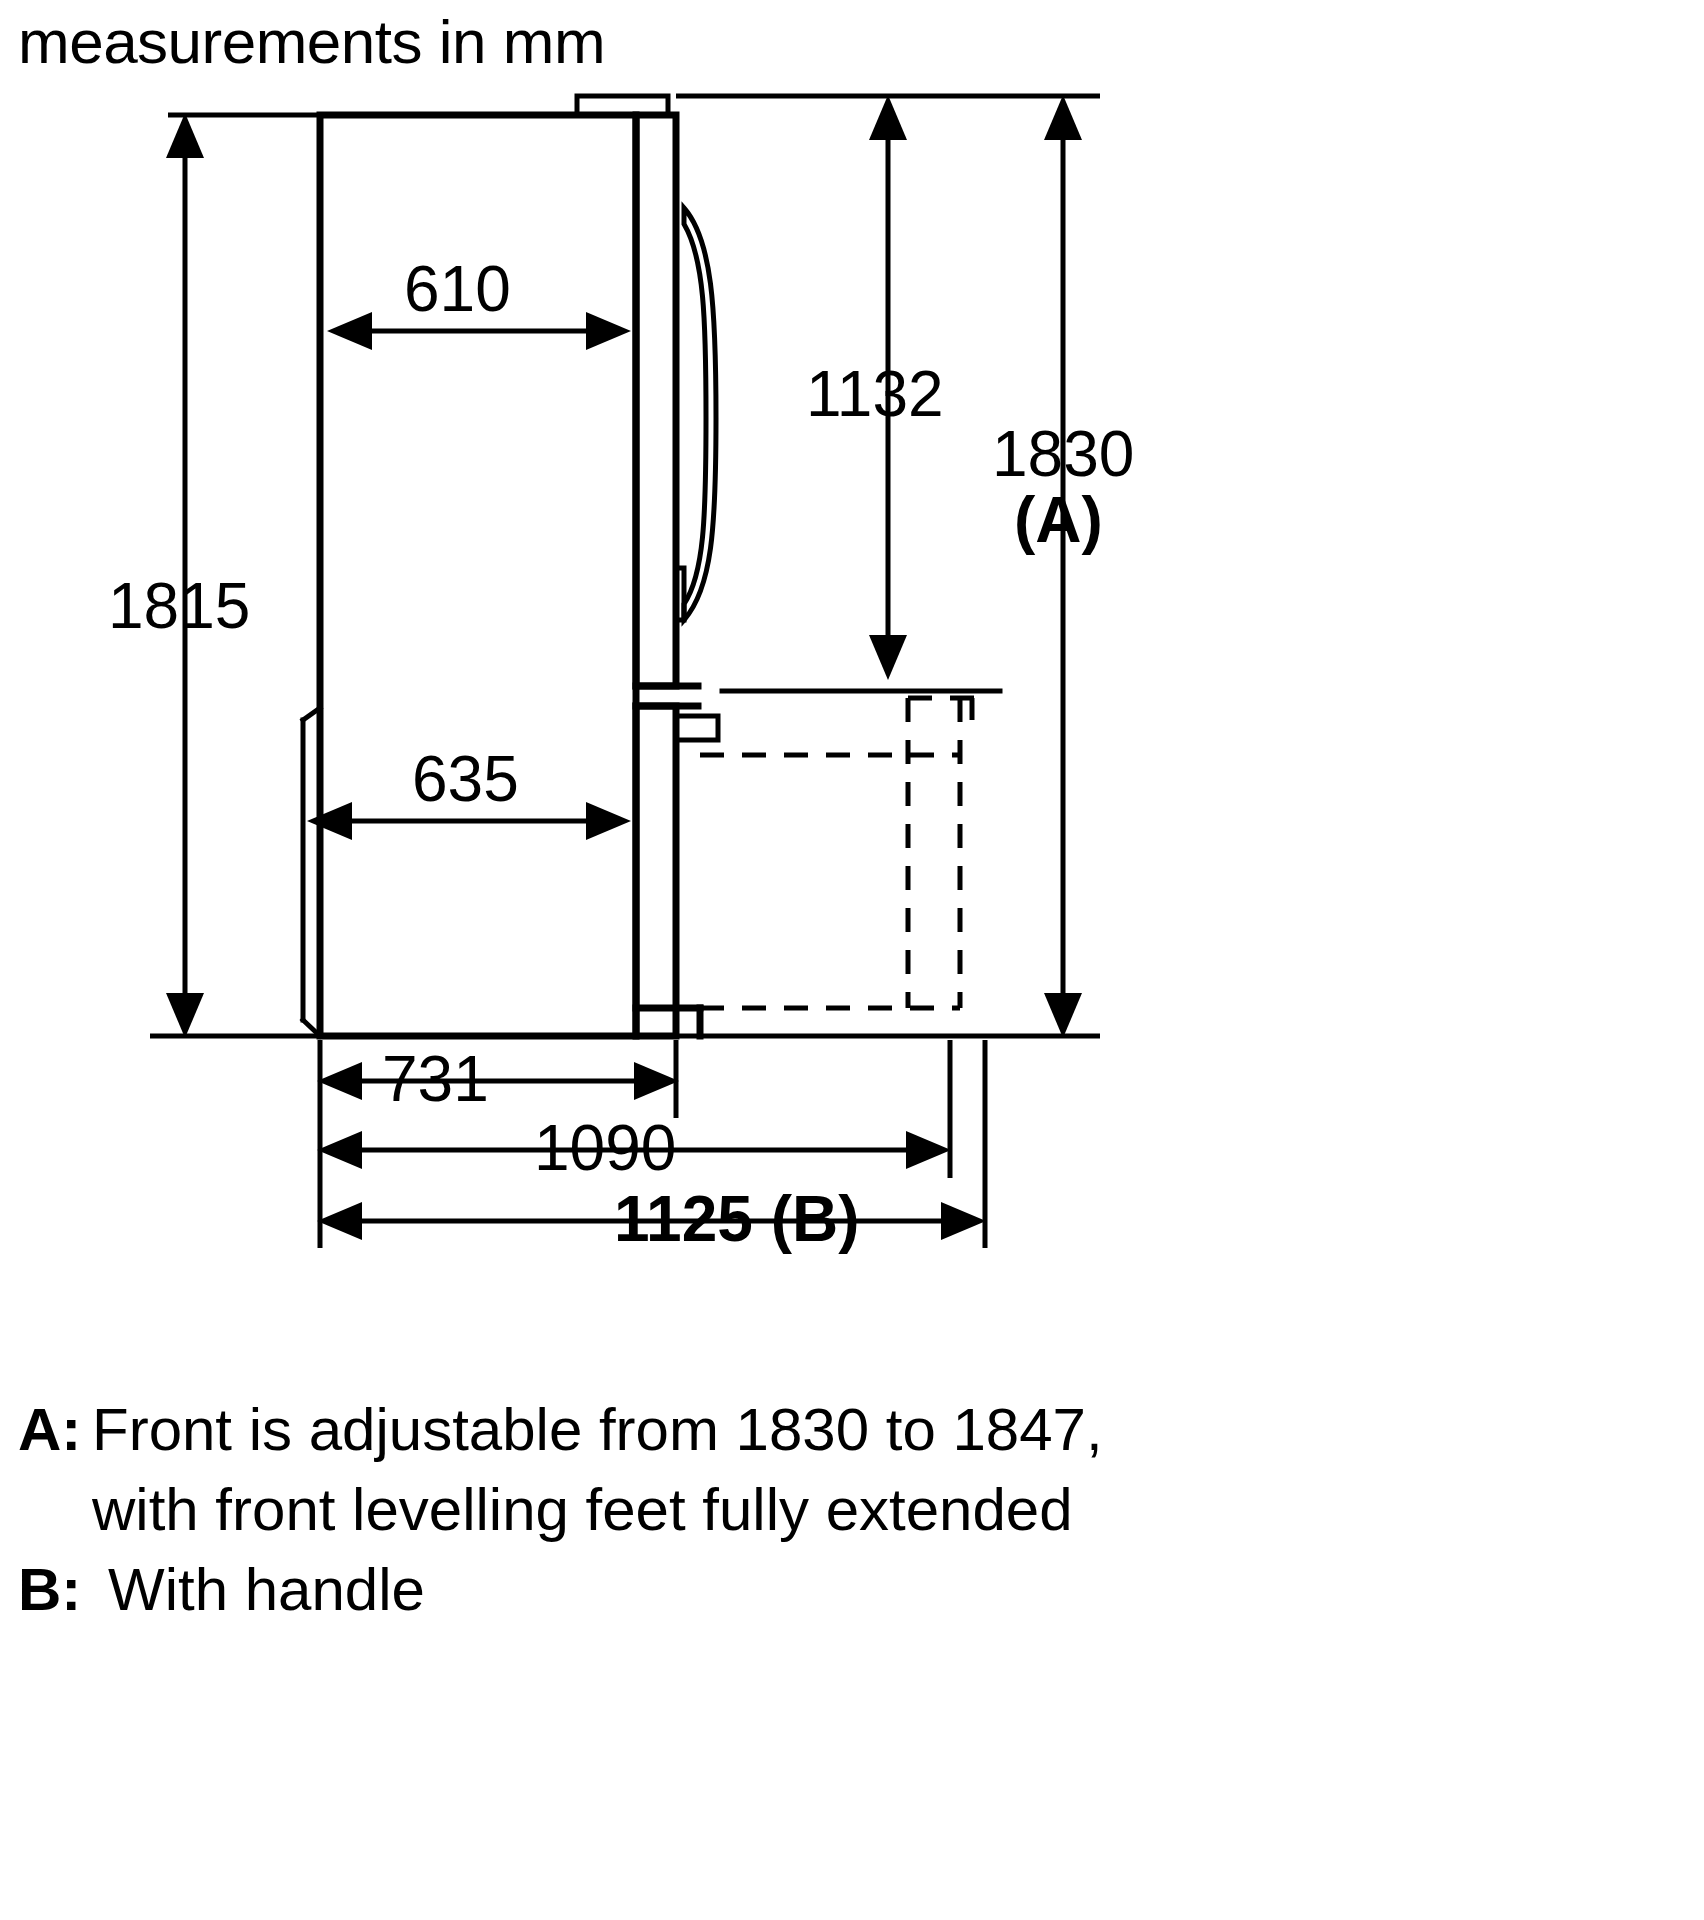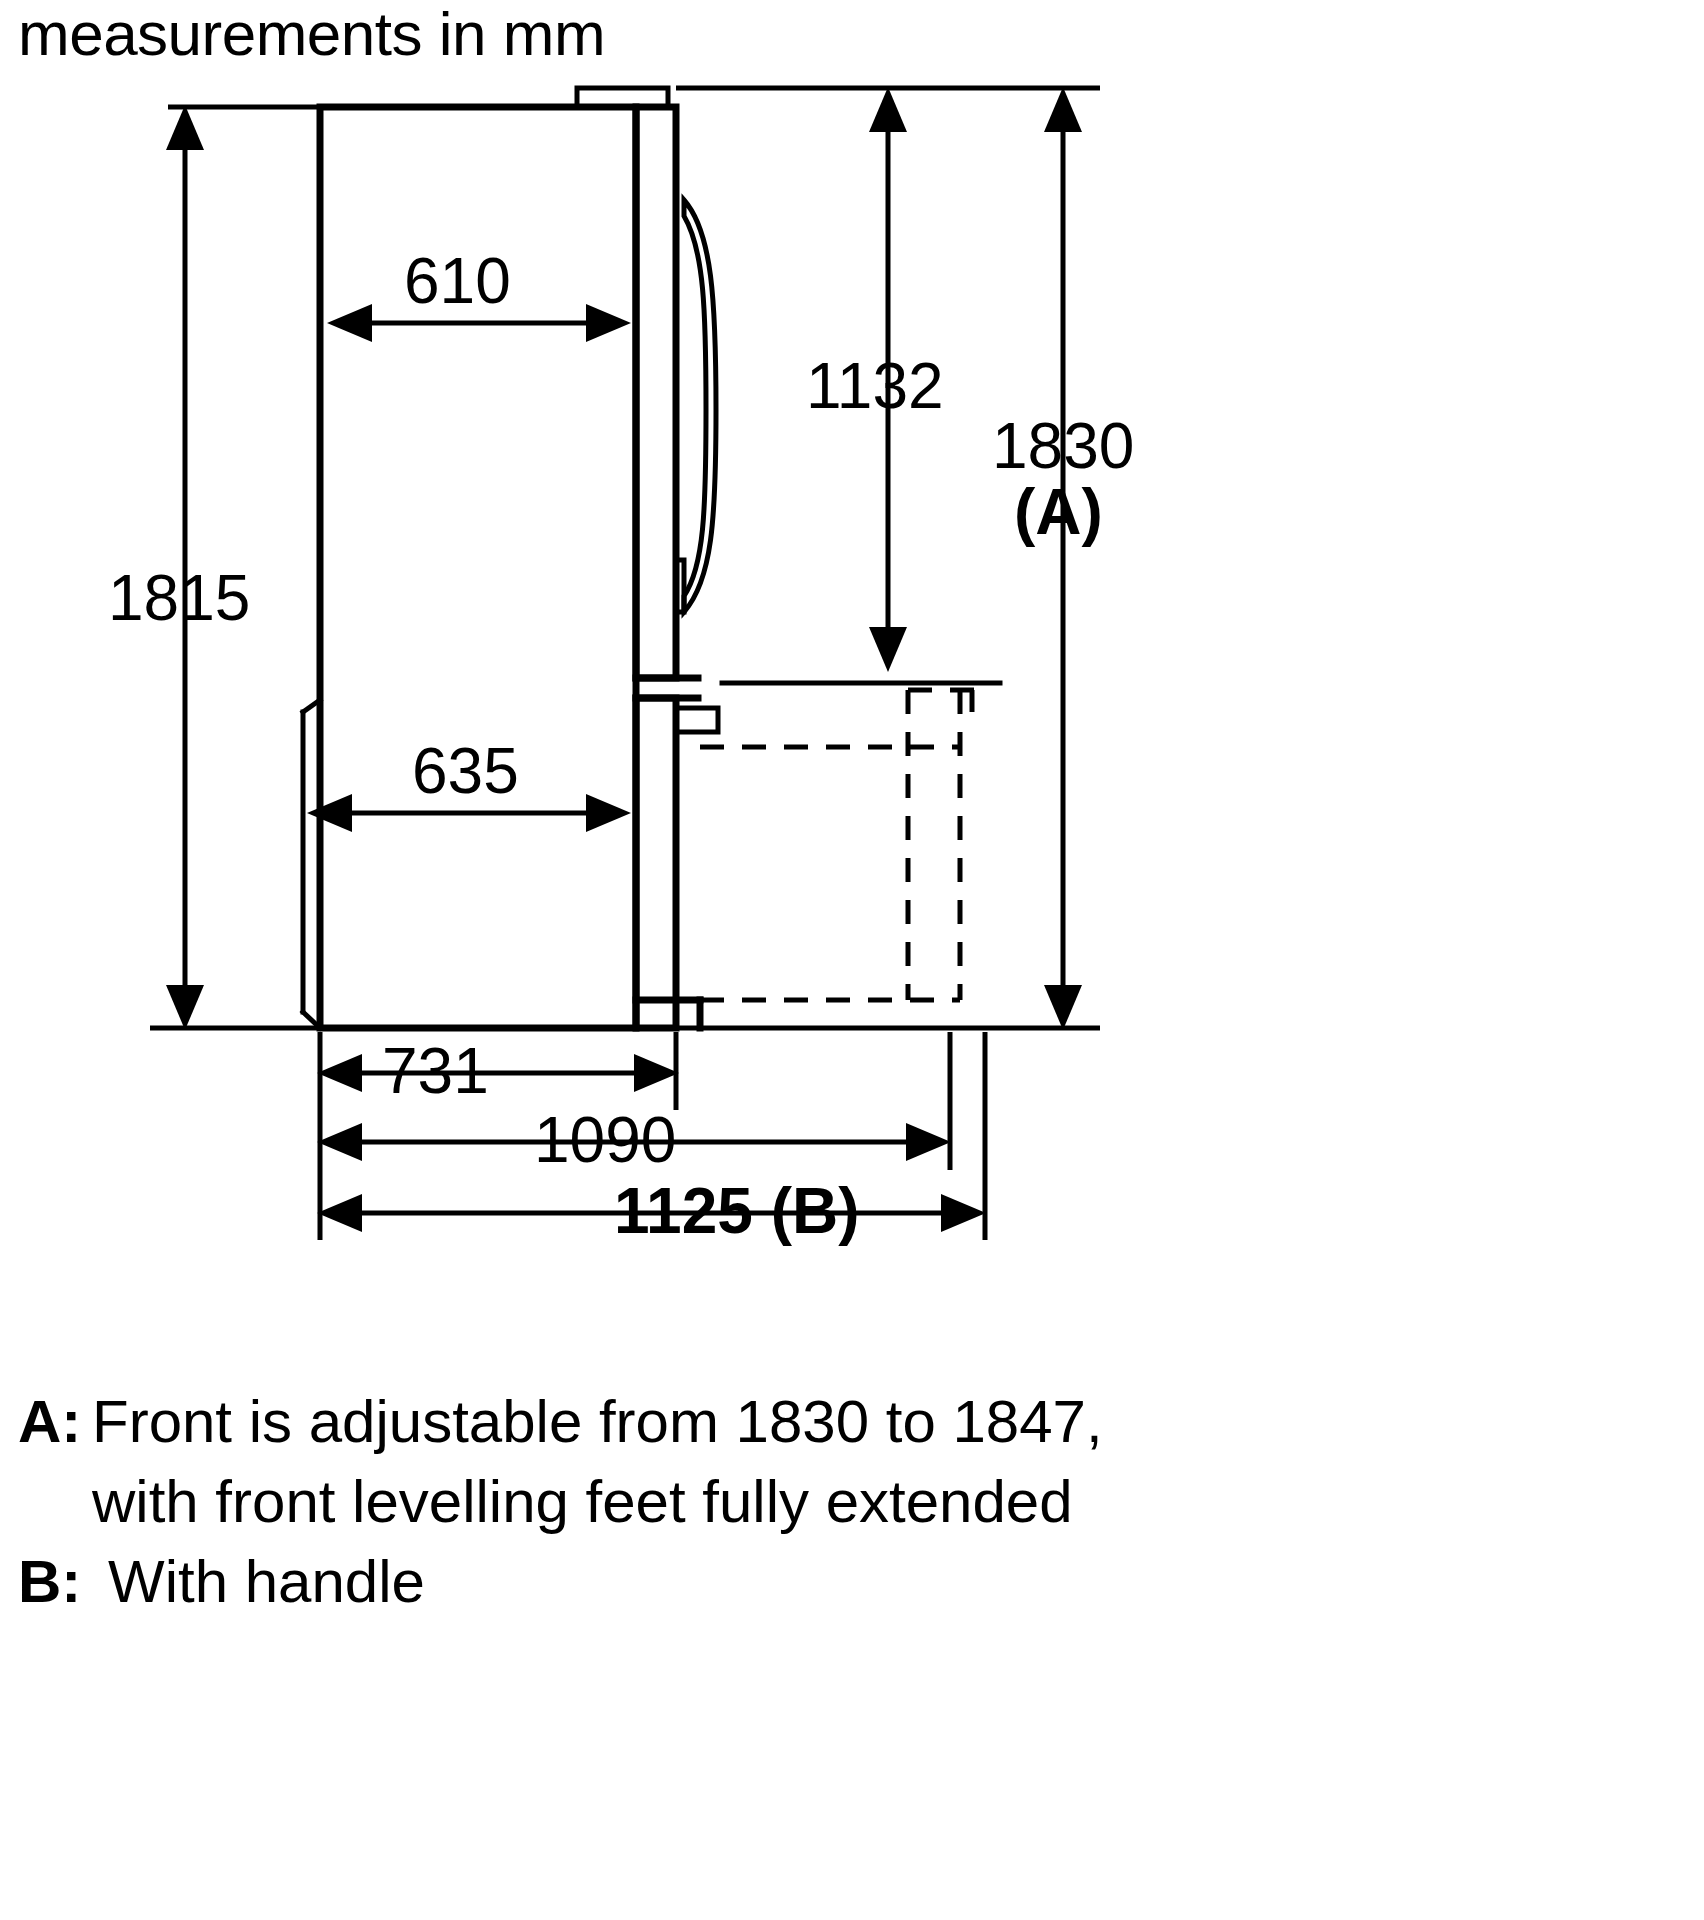--- a/index.html
+++ b/index.html
@@ -11,21 +11,21 @@
     width: 1704px;
     height: 1920px;
     font-family: "Liberation Sans", sans-serif;
     color: #000000;
     position: relative;
     overflow: hidden;
   }
   #drawing-root {
     position: absolute;
     left: 0;
-    top: 0;
+    top: 8px;
     width: 1704px;
     height: 1456px;
   }
   .title-text {
     font-family: "Liberation Sans", sans-serif;
     font-size: 62px;
     letter-spacing: -0.5px;
   }
   .dim-text {
     font-family: "Liberation Sans", sans-serif;

